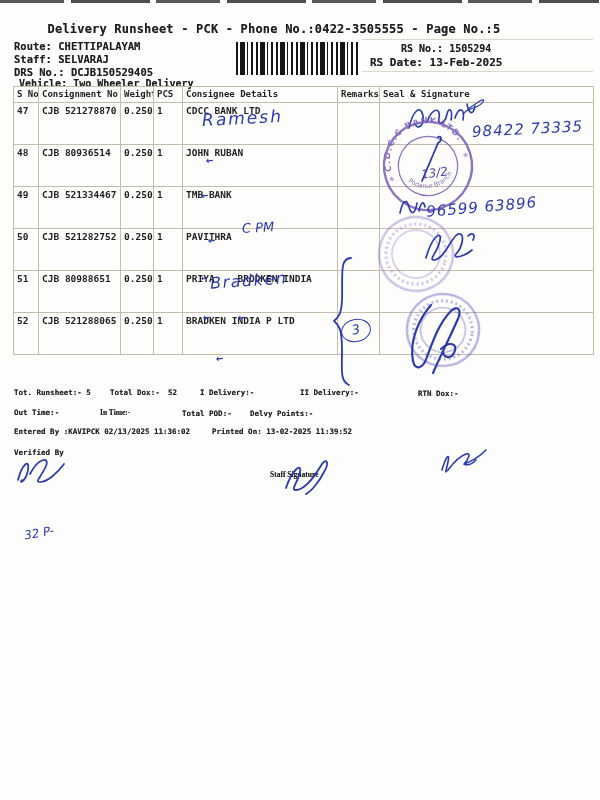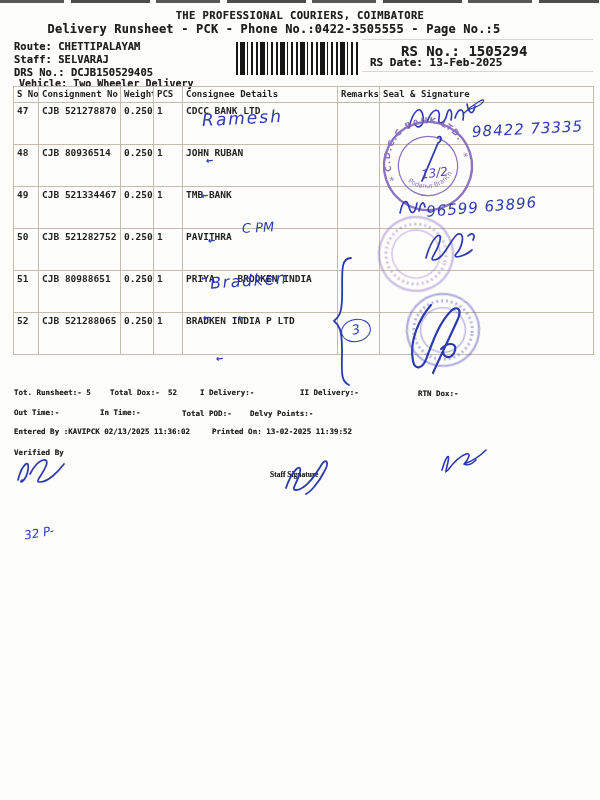--- a/index.html
+++ b/index.html
@@ -39,32 +39,31 @@
   .circ3{position:absolute;left:341px;top:319px;width:28px;height:21px;border:1.5px solid #2c3ab0;
       border-radius:50%;color:#2c3ab0;font-size:13px;text-align:center;line-height:19px;
       font-family:"DejaVu Sans",sans-serif;font-style:italic;transform:rotate(-12deg);}
 </style>
 </head>
 <body>
 
 <div class="page">
   <div class="scan-edge"></div>
 
-  <div class="p title">THE PROFESSIONAL COURIERS, COIMBATORE</div>
   <div class="p subtitle">Delivery Runsheet - PCK - Phone No.:0422-3505555 - Page No.:5</div>
 
   <div class="p hinfo" style="left:14px;top:40px;">Route: CHETTIPALAYAM</div>
   <div class="p hinfo" style="left:14px;top:53px;">Staff: SELVARAJ</div>
   <div class="p hinfo" style="left:14px;top:66px;">DRS No.: DCJB150529405</div>
   <div class="p" style="left:19px;top:78px;font-size:10px;">Vehicle: Two Wheeler Delivery</div>
 
   <div class="barcode"></div>
 
   <div class="rsbox">
-    <div class="p" style="left:8px;top:3px;font-size:14px;position:absolute;padding-left:31px;">RS No.: 1505294</div>
+    <div class="p" style="left:8px;top:3px;font-size:10px;position:absolute;padding-left:31px;">RS No.: 1505294</div>
     <div class="p" style="left:8px;top:16px;font-size:11px;position:absolute;">RS Date: 13-Feb-2025</div>
   </div>
 
   <div class="twrap">
     <table class="grid">
       <colgroup>
         <col style="width:25px">
           <col style="width:82px">
           <col style="width:33px">
         <col style="width:29px">
@@ -141,21 +140,21 @@
   </div>
 
   <div class="p f" style="left:14px;top:388px;">Tot. Runsheet:- 5</div>
   <div class="p f" style="left:110px;top:388px;">Total Dox:-</div>
   <div class="p f" style="left:168px;top:388px;">52</div>
   <div class="p f" style="left:200px;top:388px;">I Delivery:-</div>
   <div class="p f" style="left:300px;top:388px;">II Delivery:-</div>
   <div class="p f" style="left:418px;top:389px;">RTN Dox:-</div>
 
   <div class="p f" style="left:14px;top:408px;">Out Time:-</div>
-  <div class="p f" style="left:100px;top:408px;">In Time:-</div>
+  <div class="p f" style="left:100px;top:408px;font-family:Liberation Serif, serif;">In Time:-</div>
   <div class="p f" style="left:182px;top:409px;">Total POD:-</div>
   <div class="p f" style="left:250px;top:409px;">Delvy Points:-</div>
 
   <div class="p f" style="left:14px;top:427px;">Entered By :KAVIPCK 02/13/2025 11:36:02</div>
   <div class="p f" style="left:212px;top:427px;">Printed On: 13-02-2025 11:39:52</div>
 
   <div class="p f" style="left:14px;top:448px;">Verified By</div>
   <div class="p f" style="left:270px;top:470px;font-family:Liberation Serif, serif;">Staff Signature</div>
 
   <div class="hw" style="left:202px;top:108px;font-size:17px;transform:rotate(-3deg);letter-spacing:2px;">Ramesh</div>

